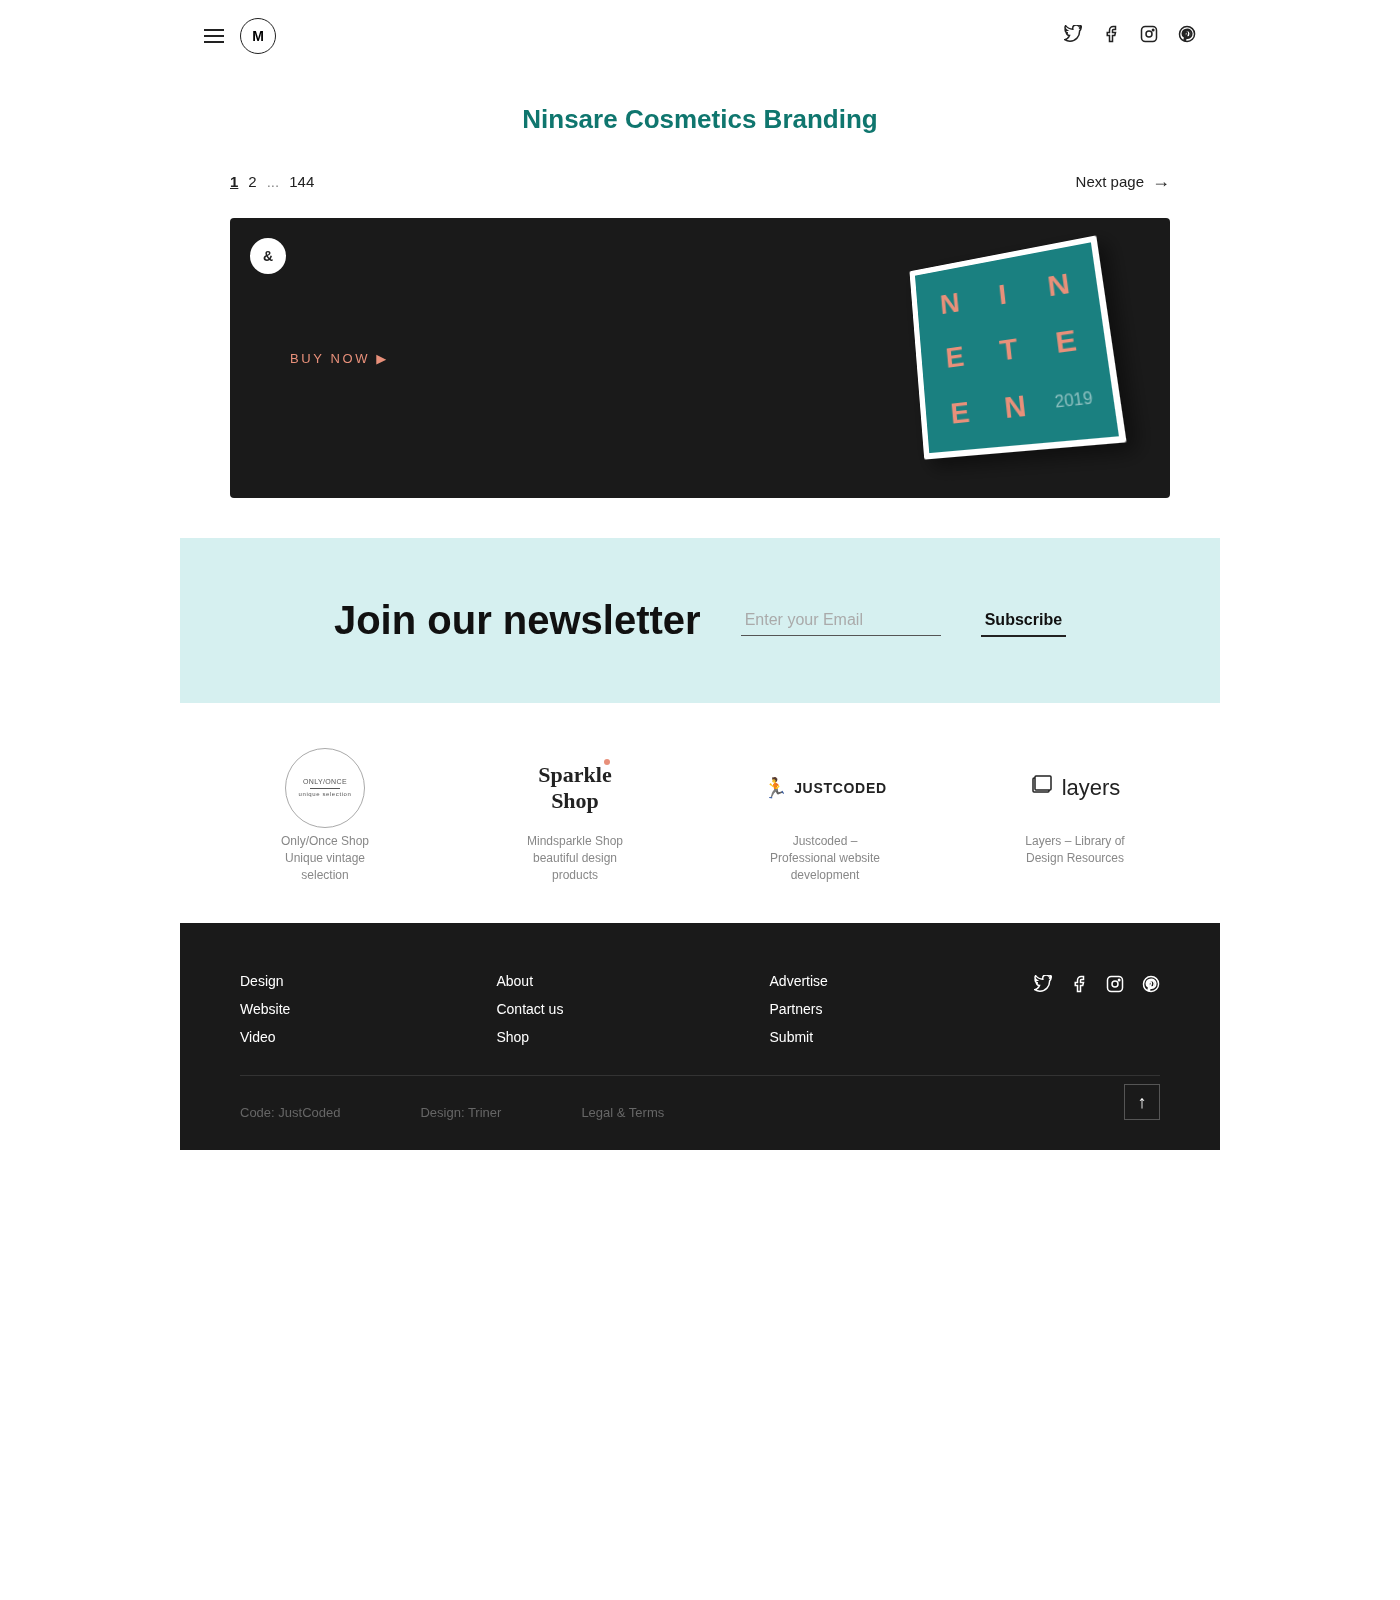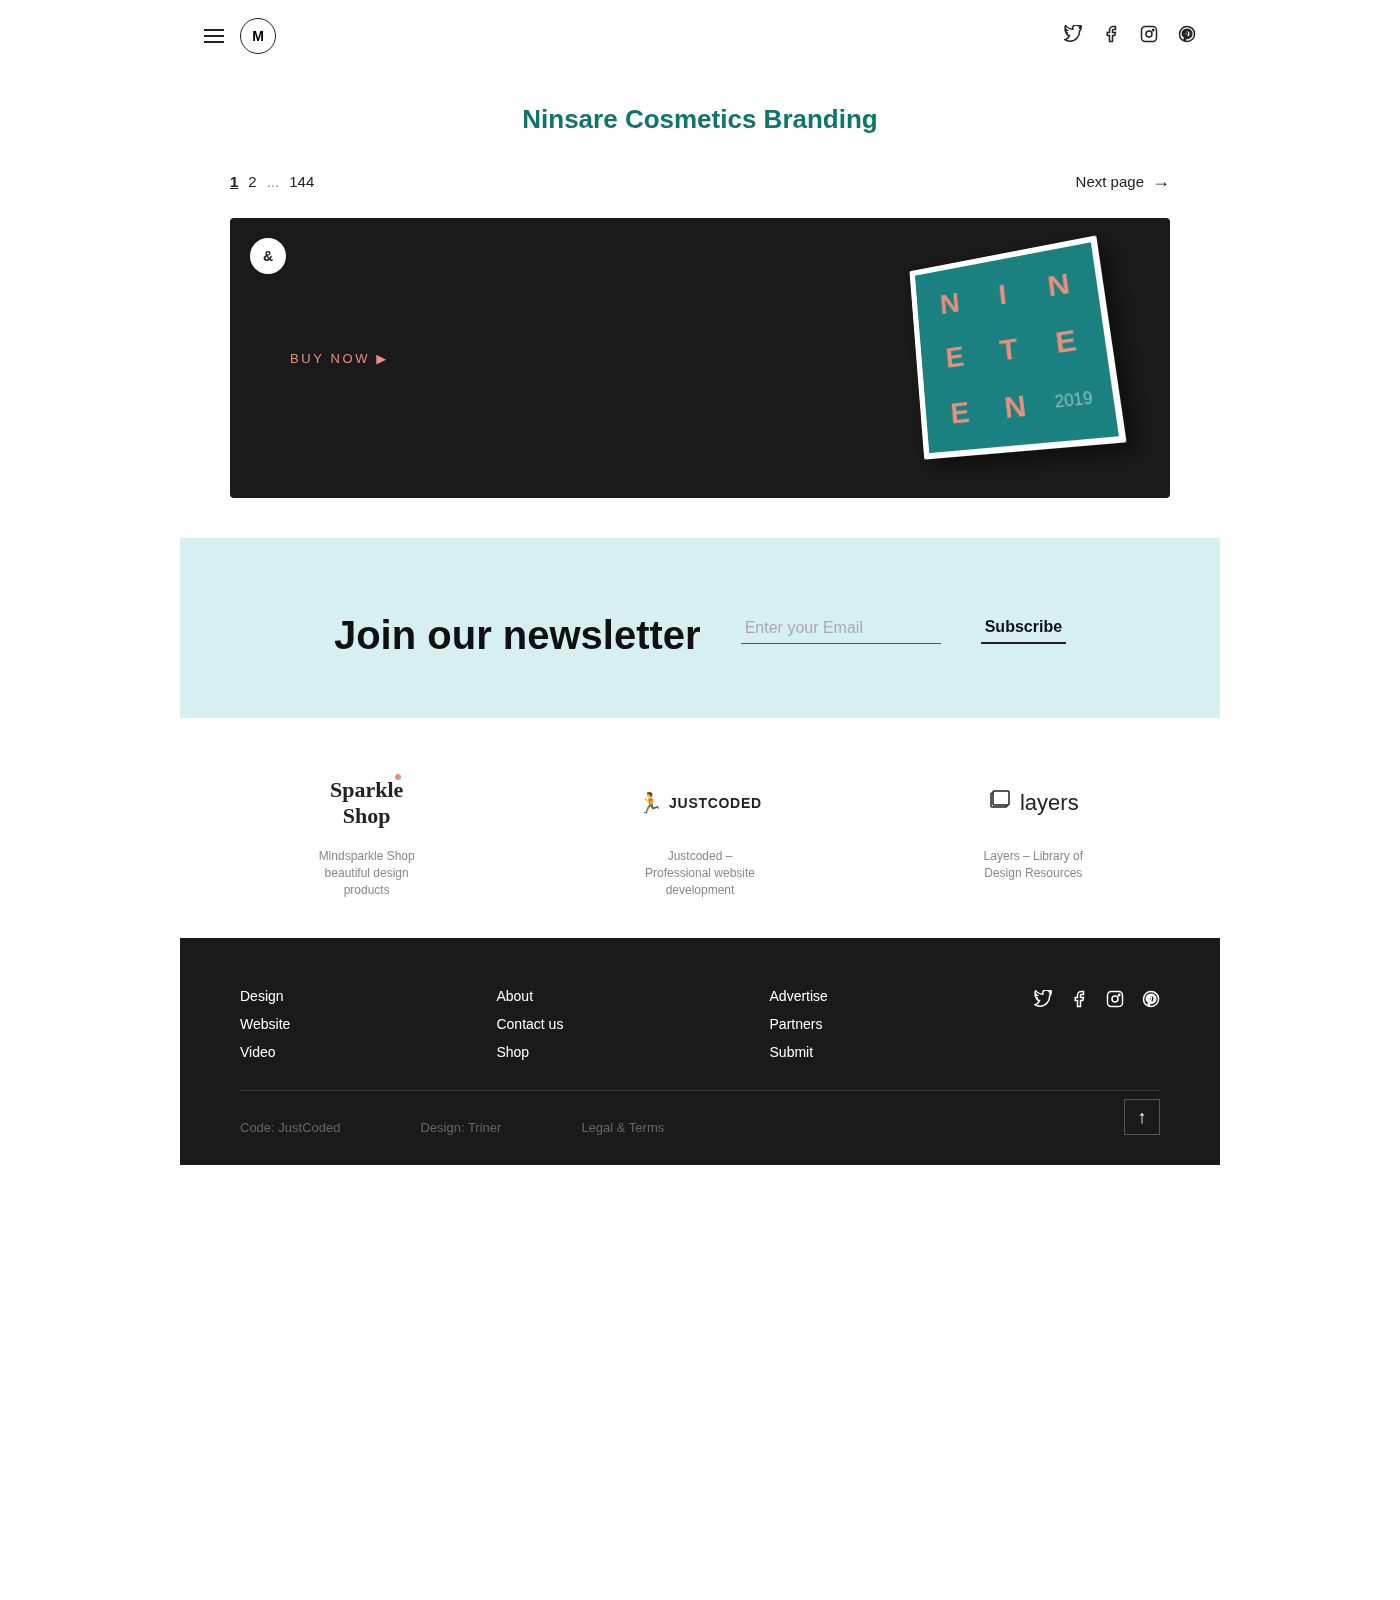--- a/index.html
+++ b/index.html
@@ -127,21 +127,20 @@
       justify-content: center;
       gap: 40px;
       margin-top: 40px;
     }
     .newsletter-title {
       font-size: 40px;
       font-weight: bold;
       color: #111;
       font-family: Arial, sans-serif;
       white-space: nowrap;
-      margin-top: 15px;
     }
     .newsletter-input {
       border: none;
       border-bottom: 1.5px solid #555;
       background: transparent;
       font-size: 16px;
       color: #888;
       font-family: Arial, sans-serif;
       padding: 6px 4px;
       width: 200px;
@@ -410,20 +409,32 @@
 </div>
 
 <div class="newsletter-section">
   <div class="newsletter-title">Join our newsletter</div>
   <input class="newsletter-input" type="email" placeholder="Enter your Email" style="">
   <button class="subscribe-btn">Subscribe</button>
 </div>
 
 <div class="partners-section">
 
+  <div class="partner-item">
+    <div class="partner-logo">
+      <div class="onlyonce-logo">
+        <div class="onlyonce-inner">
+          <div>ONLY/ONCE</div>
+          <div class="onlyonce-line"></div>
+          <div style="font-size:6px;letter-spacing:0.1em;">unique selection</div>
+        </div>
+      </div>
+    </div>
+    <div class="partner-desc">Only/Once Shop Unique vintage selection</div>
+  </div>
 
   <div class="partner-item">
     <div class="partner-logo">
       <div style="position:relative;display:inline-block;">
         <div class="sparkle-logo">Sparkle<br>Shop</div>
         <div class="sparkle-dot"></div>
       </div>
     </div>
     <div class="partner-desc">Mindsparkle Shop beautiful design products</div>
   </div>

